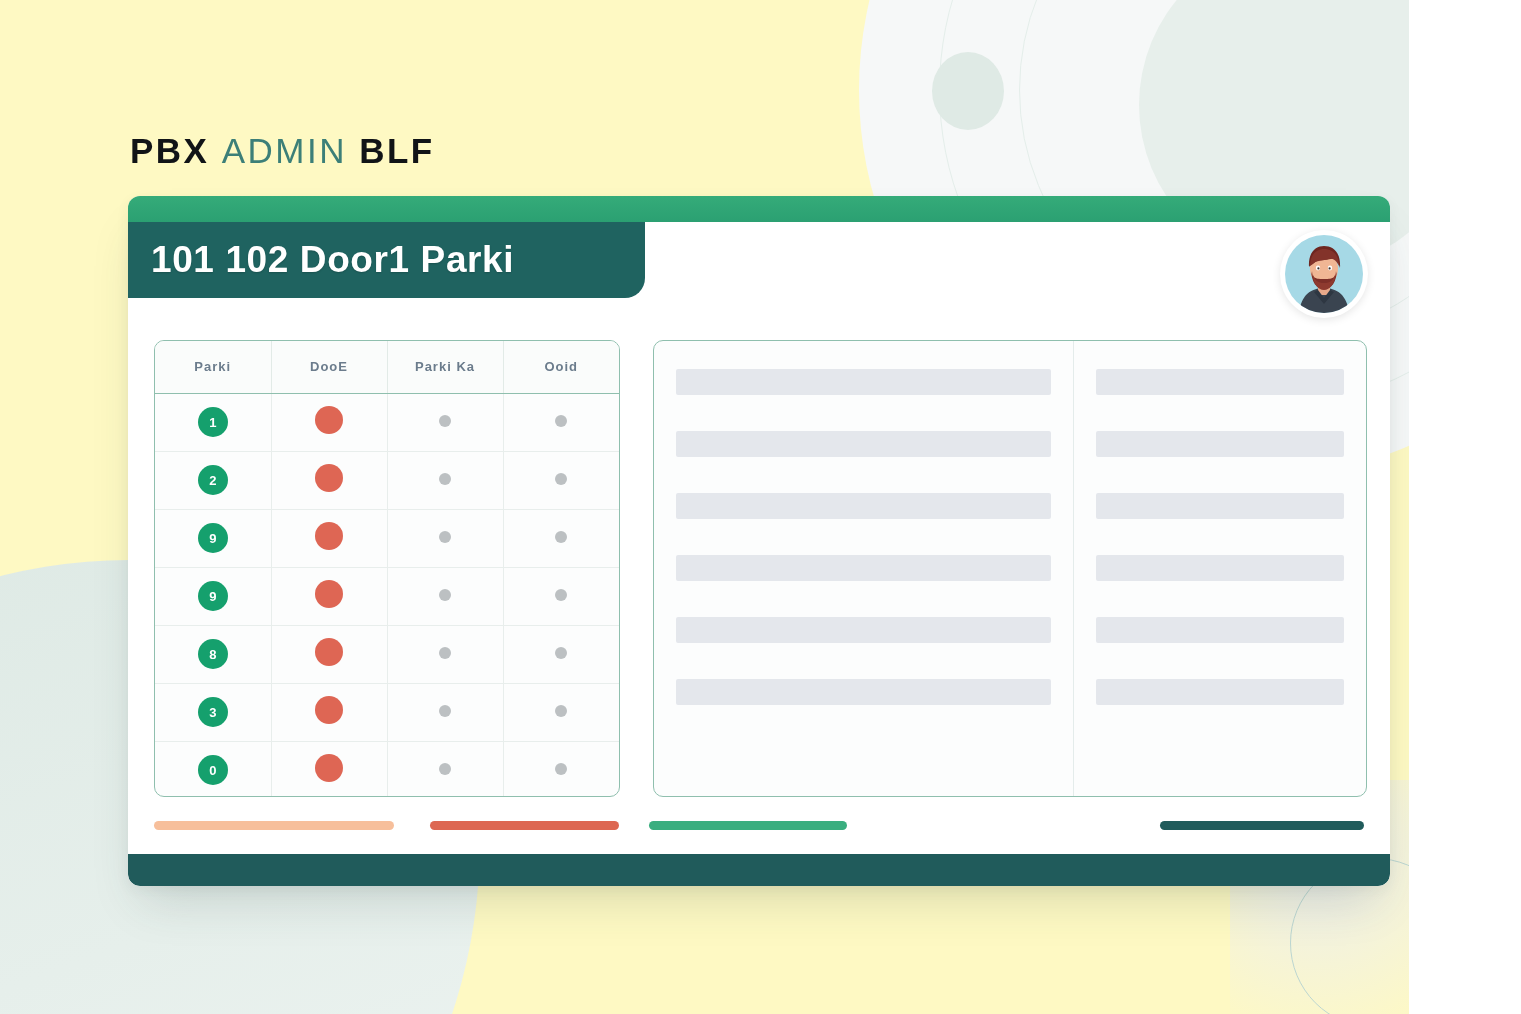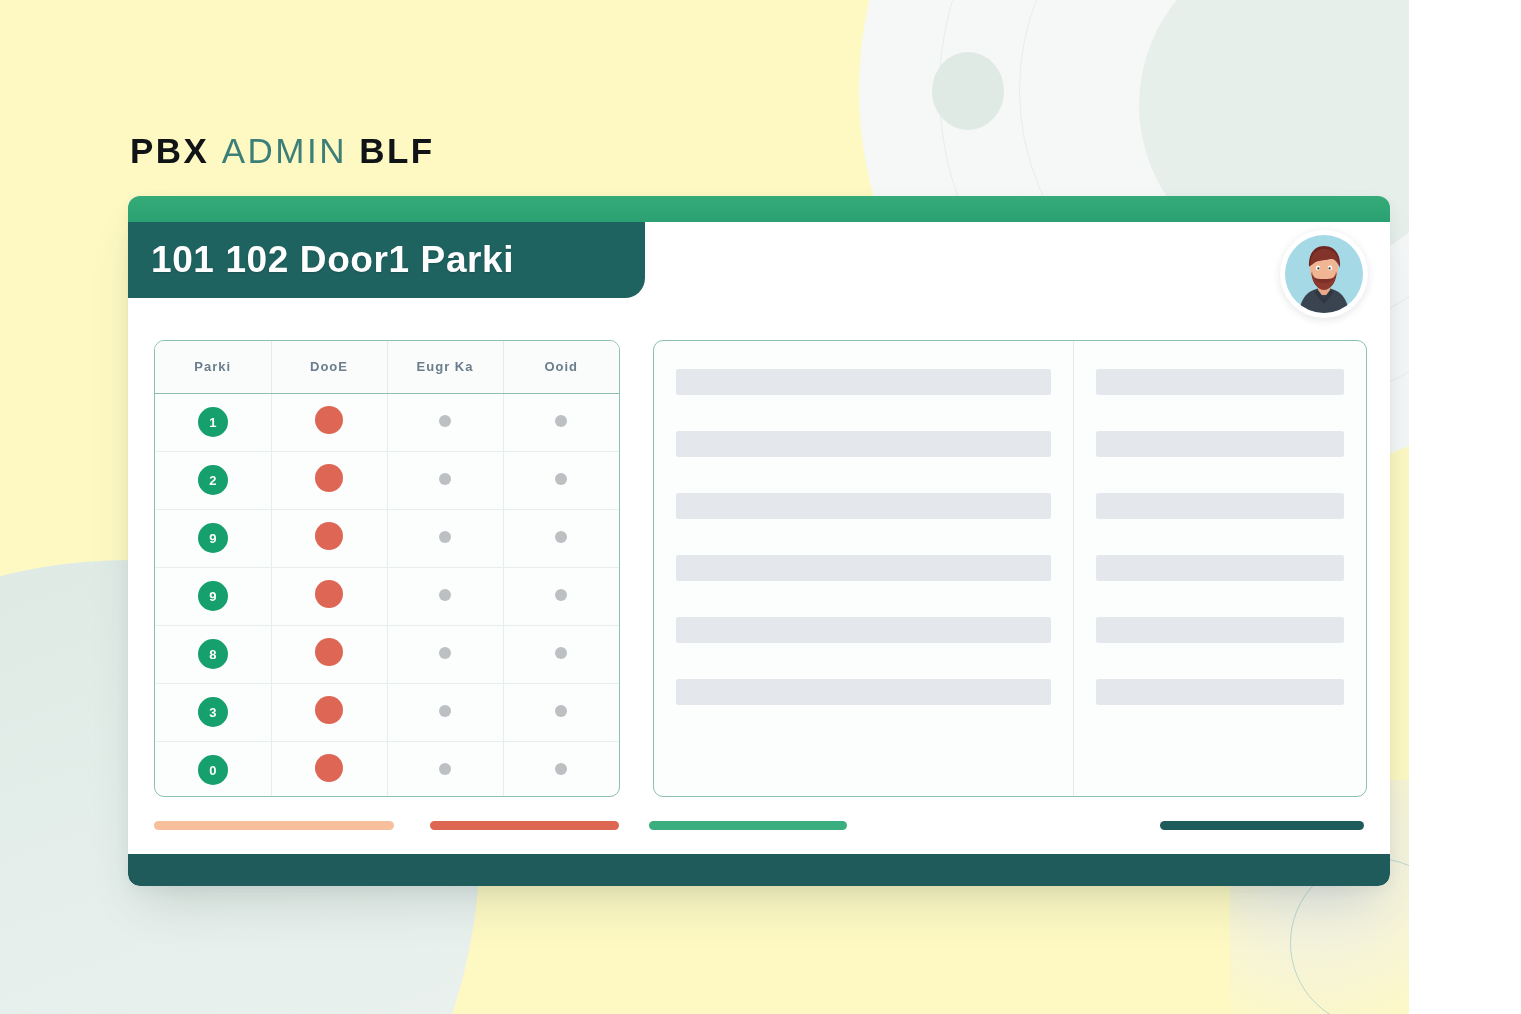--- a/index.html
+++ b/index.html
@@ -276,21 +276,21 @@
           </svg>
         </div>
       </div>
 
       <div class="table-card">
         <table class="blf-table">
           <thead>
             <tr>
               <th>Parki</th>
               <th>DooE</th>
-              <th>Eugr Ka</th>
+              <th>Parki Ka</th>
               <th>Ooid</th>
             </tr>
           </thead>
           <tbody id="table-body">
               <tr>
                 <td><span class="badge">1</span></td>
                 <td><span class="dot-red"></span></td>
                 <td><span class="dot-gray"></span></td>
                 <td><span class="dot-gray"></span></td>
               </tr>

